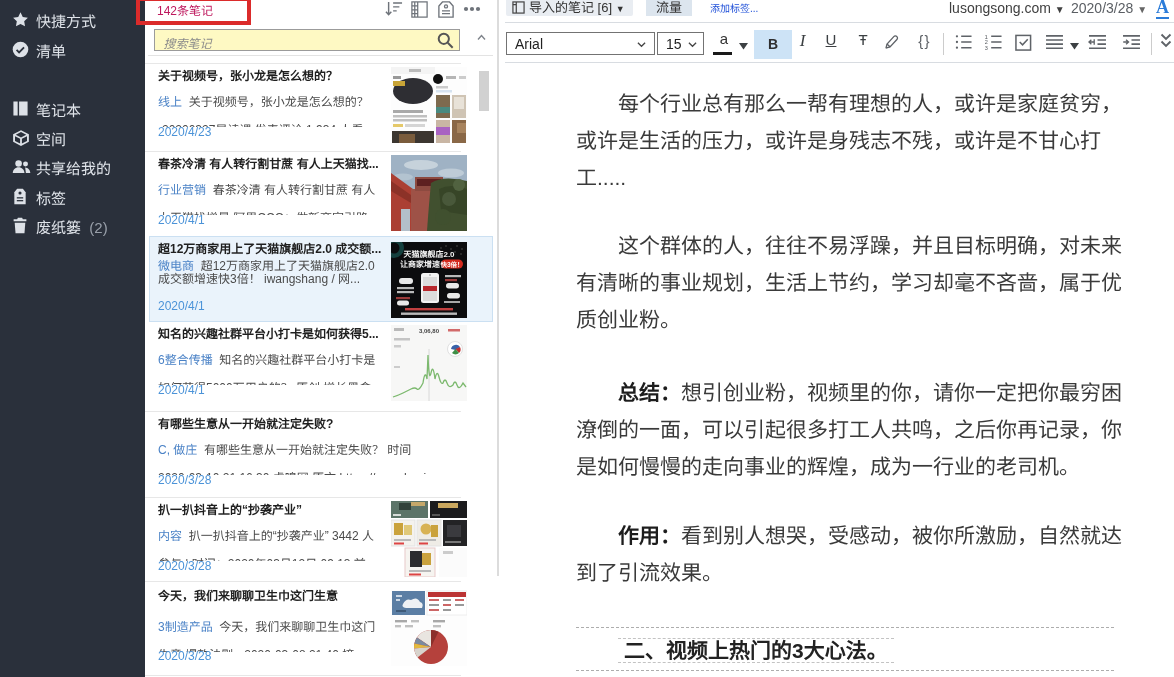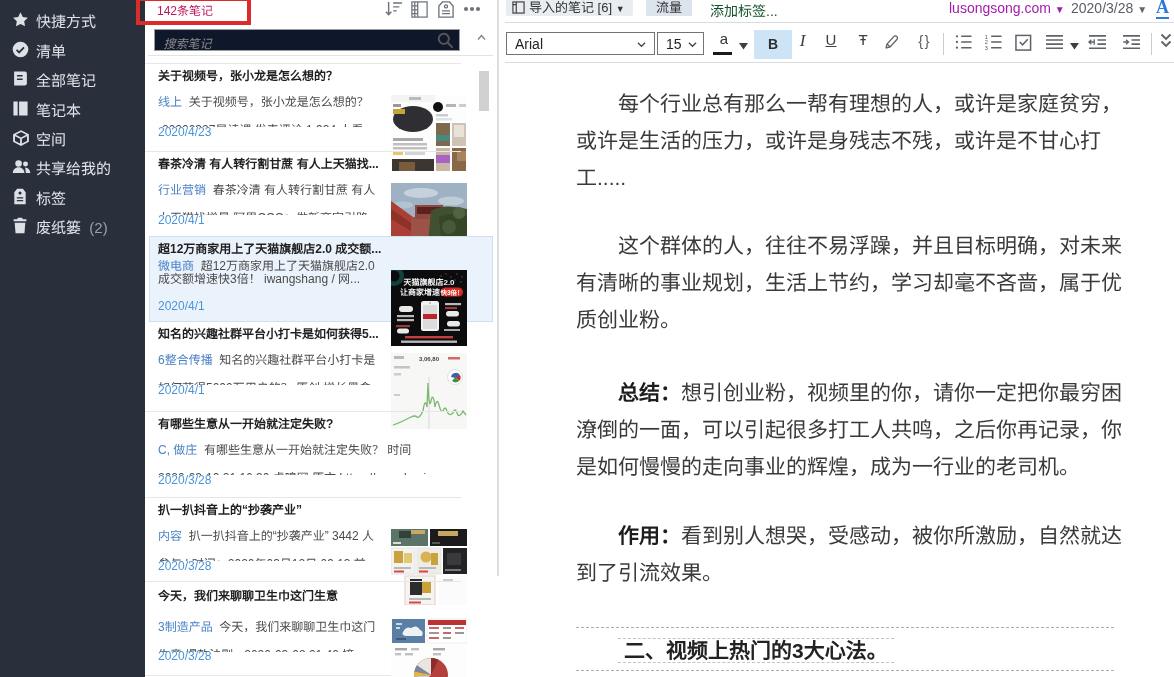--- a/index.html
+++ b/index.html
@@ -8,45 +8,45 @@
   
   #side { position:absolute; left:0; top:0; width:145px; height:677px; background:#2a303b;text-align:right; }
   .sitem { position:absolute; left:0; width:145px; height:29px; color:#dfe3e9; font-size:15px; }
   .sitem .lab { position:absolute; left:36px; top:5px; }
   .sitem svg { position:absolute; left:12px; top:6px; }
   
   #list { position:absolute; left:145px; top:0; width:352px; height:677px; background:#fff; }
   .cnt { position:absolute; left:12px; top:1px; font-size:12px; color:#be185d; }
   .hicon { position:absolute; top:1px; }
   .hicon svg { display:block; }
-  .sbox { position:absolute; left:8.5px; top:28.5px; width:306px; height:22px; border:1px solid #9b9b9b; background:#0f172a; }
+  .sbox { position:absolute; left:8.5px; top:28.5px; width:306px; height:22px; border:1px solid #9b9b9b; background:#fef9c3; }
   .sph { position:absolute; left:9px; top:4px; font-style:italic; font-size:12px; color:#8b8b8b; }
   .hr1 { position:absolute; left:3px; right:4px; top:55px; border-top:1px solid #e3e3e3; }
   .item { position:absolute; left:0; width:316px; border-top:1px solid #e7e7e7; }
   .item .tt { position:absolute; left:13px; top:2px; width:236px; height:16px; overflow:hidden; white-space:nowrap;
       font-size:12px; font-weight:bold; color:#1f1f1f; }
   .item .sn { position:absolute; left:13px; top:24px; width:236px; height:39px; overflow:hidden;
       font-size:12px; line-height:28px; color:#4b4b4b; white-space:nowrap; }
   .item .dt { position:absolute; left:13px; top:61px; font-size:12px; line-height:14px; color:#4b93d8; }
   .tag { color:#4a82c6; }
-  .thumb { position:absolute; left:246px; top:3px; width:76px; height:76px; overflow:hidden;margin-top:28px; }
+  .thumb { position:absolute; left:246px; top:3px; width:76px; height:76px; overflow:hidden; }
   #sel { position:absolute; left:4px; top:236px; width:344px; height:86px;
       background:#eaf3fb; border:1px solid #cbe0f2; }
   .sthumb { position:absolute; left:334px; top:71px; width:10px; height:40px; background:#d1d1d1; }
   
   #edit { position:absolute; left:497px; top:0; width:677px; height:576px; background:#fff;
       border-left:2px solid #dcdcdc; }
   .ehr1 { position:absolute; left:6px; right:0; top:22px; border-top:1px solid #d8dce1; }
   .ehr2 { position:absolute; left:6px; right:0; top:62px; border-top:1px solid #d8dce1; }
   .btn1 { position:absolute; left:7px; top:-6px; height:22px; background:#e9edf2; border-radius:2px;
       font-size:13px; color:#333; padding:3px 8px 0 6px; }
   .tagbtn { position:absolute; left:147px; top:-6px; height:22px; background:#dce5ee;
       font-size:13px; color:#333; padding:3px 10px 0 10px; }
-  .addtag { position:absolute; left:211px; top:0px; font-size:14px; color:#14532d; }
-  .acct { position:absolute; left:450px; top:0px; font-size:14px; color:#a21caf; }
+  .addtag { position:absolute; left:211px; top:0px; font-size:10px; color:#1d4ed8; }
+  .acct { position:absolute; left:450px; top:0px; font-size:14px; color:#404040; }
   .date { position:absolute; left:572px; top:0px; font-size:14px; color:#5a5e63; }
   .bigA { position:absolute; left:657px; top:-2px; font-family:"Liberation Serif",serif; font-weight:bold;
       font-size:18px; color:#2b7cd9; border-bottom:2px solid #2b7cd9; line-height:19px; }
   .sel1 { position:absolute; left:7px; top:32px; width:149px; height:23px; border:1px solid #737373;
       font-size:14px; color:#222; }
   .sel1 span, .sel2 span { position:absolute; left:8px; top:3px; }
   .sel2 { position:absolute; left:158px; top:32px; width:47px; height:23px; border:1px solid #737373;
       font-size:14px; color:#222; }
   .chev { position:absolute; top:7px; width:9px; height:9px; }
   .tbtn { position:absolute; top:28px; height:32px; font-size:15px; color:#3c4043; text-align:center; }
@@ -68,26 +68,20 @@
         <path d="M12 1.8l3.2 6.6 7.2 1-5.2 5.1 1.2 7.2-6.4-3.4-6.4 3.4 1.2-7.2L1.6 9.4l7.2-1z"></path>
       </svg>
     <span class="lab">快捷方式</span>
     </div>
   <div class="sitem" style="top:34.7px;">
     <svg width="17" height="17" viewBox="0 0 24 24">
         <circle cx="12" cy="12" r="11" fill="#dde1e7"></circle>
         <path d="M6.5 12.5l3.5 3.5 7-7" stroke="#2a303b" stroke-width="2.6" fill="none"></path>
       </svg>
     <span class="lab">清单</span>
-    </div>
-  <div class="sitem" style="top:64.1px;">
-    <svg width="17" height="17" viewBox="0 0 24 24" fill="#dde1e7">
-        <path d="M3 2h15a3 3 0 013 3v14a3 3 0 01-3 3H3zm4 5h8v2H7zm0 5h8v2H7z" fill-rule="evenodd"></path>
-      </svg>
-    <span class="lab">全部笔记</span>
     </div>
   <div class="sitem" style="top:93.5px;">
     <svg width="17" height="17" viewBox="0 0 24 24" fill="#dde1e7">
         <path d="M2 2h6v20H2zm8 0h12v20H10z"></path>
       </svg>
     <span class="lab">笔记本</span>
     </div>
   <div class="sitem" style="top:122.9px;">
     <svg width="18" height="18" viewBox="0 0 24 24" fill="#dde1e7">
         <path d="M12 1.5L22.5 7v10L12 22.5 1.5 17V7z M12 4L5 7.6l7 3.6 7-3.6z M4 9.6l6.8 3.5v6.3L4 15.9z M20 9.6l-6.8 3.5v6.3L20 15.9z" fill-rule="evenodd"></path>

